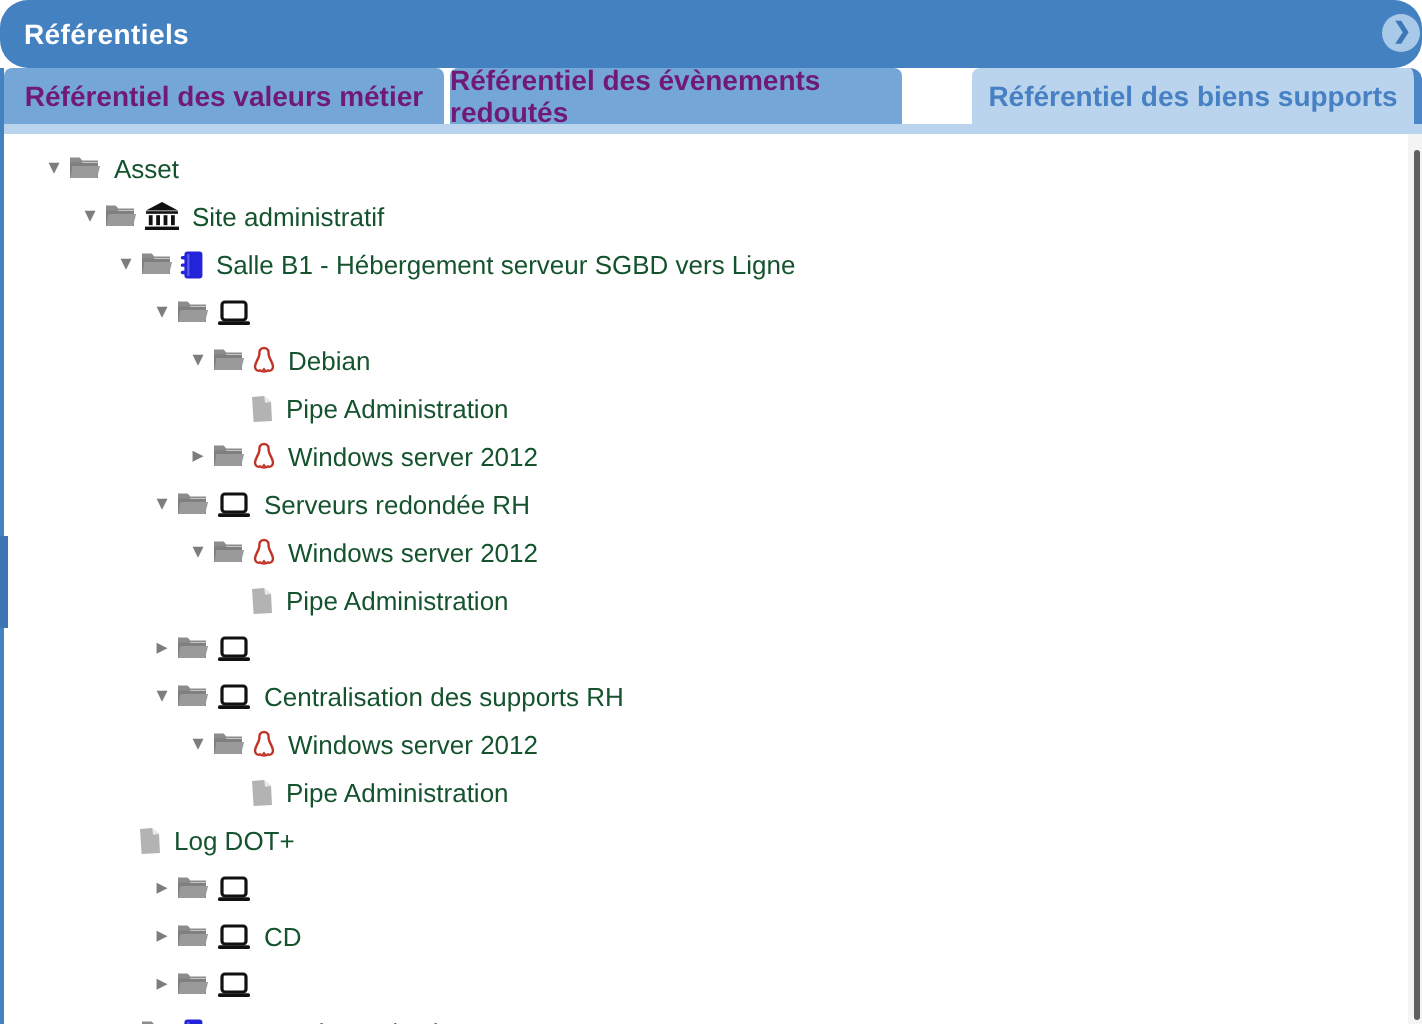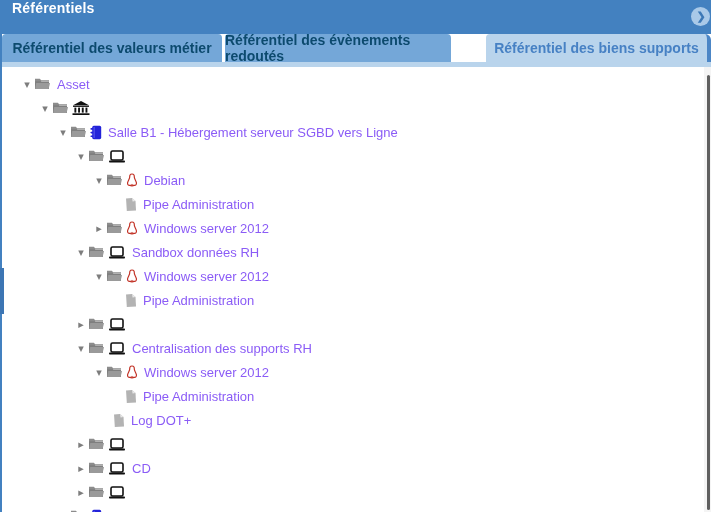--- a/index.html
+++ b/index.html
@@ -5,21 +5,21 @@
   * { margin:0; padding:0; box-sizing:border-box; }
   html,body { background:#e9e9e9; }
   body { font-family:"Liberation Sans", sans-serif; }
   .panel {
     position:relative; width:711px; height:512px;
     background:#ffffff; overflow:hidden;
   }
   
   .header {
     position:absolute; left:0; top:0; width:711px; height:34px;
-    background:#4381c0; display:flex; align-items:flex-start;
+    background:#4381c0; display:flex; align-items:center;border-radius:14px;
   }
   .header-title {
     color:#ffffff; font-size:14px; font-weight:bold; padding-left:12px;
     letter-spacing:.2px;
   }
   .collapse-btn {
     position:absolute; right:1px; top:7px; width:19px; height:19px;
     background:#a9c9e8; border-radius:50%;
     display:flex; align-items:center; justify-content:center;
     cursor:pointer;
@@ -31,21 +31,21 @@
   
   .tabbar {
     position:absolute; left:0; top:34px; width:711px; height:28px;
     background:#ffffff;
   }
   .tab {
     position:absolute; top:0; height:28px;
     display:flex; align-items:center; justify-content:center;
     font-size:14px; font-weight:bold; cursor:pointer;
     border-radius:4px 4px 0 0;
-    background:#74a7d8; color:#0c4a6e;
+    background:#74a7d8; color:#701a75;
   }
   .tab.t0 { left:2px;   width:220px; }
   .tab.t1 { left:225px; width:226px; }
   .tab.t2 { left:486px; width:225px;
     background:#b9d4ec; color:#4781c4;
     border-right:4px solid #4c86c6; border-radius:4px 6px 0 0;
   }
   .tab-strip {
     position:absolute; left:0; top:62px; width:711px; height:5px;
     background:#b9d4ec;
@@ -58,21 +58,21 @@
   .tree-row {
     height:24px; display:flex; align-items:center; cursor:pointer;
     white-space:nowrap;
   }
   .expander {
     width:14px; flex:0 0 14px; text-align:center;
     color:#7d7d7d; font-size:11px; line-height:24px; cursor:pointer;
   }
   .node-icon { flex:0 0 auto; display:flex; align-items:center; margin-right:3px; }
   .node-icon svg { display:block; }
-  .tree-label { font-size:13px; color:#8b5cf6; padding-left:3px; }
+  .tree-label { font-size:13px; color:#14532d; padding-left:3px; }
   
   .left-edge-line {
     position:absolute; left:0; top:34px; bottom:0; width:2px;
     background:#4381c0;
   }
   .left-edge-thumb {
     position:absolute; left:0; top:268px; width:4px; height:46px;
     background:#3d76b4; cursor:ew-resize;
   }
   .right-scrollbar {
@@ -134,20 +134,21 @@
           <svg width="18" height="15" viewBox="0 0 18 15">
             <path d="M9 0 L17 4.2 L1 4.2 Z" fill="#111111"></path>
             <rect x="1" y="4.6" width="16" height="1.3" fill="#111111"></rect>
             <rect x="2.4" y="6.6" width="1.9" height="5" fill="#111111"></rect>
             <rect x="6.1" y="6.6" width="1.9" height="5" fill="#111111"></rect>
             <rect x="9.8" y="6.6" width="1.9" height="5" fill="#111111"></rect>
             <rect x="13.5" y="6.6" width="1.9" height="5" fill="#111111"></rect>
             <rect x="0.5" y="12.3" width="17" height="1.7" fill="#111111"></rect>
           </svg>
         </span>
+        <span class="tree-label">Site administratif</span>
     </div>
       <div class="tree-row" style="padding-left: 54px;">
       <span class="expander">▾</span>
       <span class="node-icon">
           <svg width="17" height="14" viewBox="0 0 17 14">
             <path d="M1 3.5 L1 12 L15 12 L15 4.5 L7.5 4.5 L6 3.5 Z" fill="#7f7f7f"></path>
             <path d="M1 1.8 L5.8 1.8 L7.2 3.2 L15 3.2 L15 4.2 L1 4.2 Z" fill="#8c8c8c"></path>
             <path d="M2.2 6 L16 6 L14.6 12 L1.2 12 Z" fill="#9a9a9a"></path>
           </svg>
         </span>
@@ -230,21 +231,21 @@
             <path d="M1 1.8 L5.8 1.8 L7.2 3.2 L15 3.2 L15 4.2 L1 4.2 Z" fill="#8c8c8c"></path>
             <path d="M2.2 6 L16 6 L14.6 12 L1.2 12 Z" fill="#9a9a9a"></path>
           </svg>
         </span>
         <span class="node-icon">
           <svg width="18" height="13" viewBox="0 0 18 13">
             <rect x="3" y="1" width="12" height="9" rx="1.5" fill="#ffffff" stroke="#111111" stroke-width="1.6"></rect>
             <rect x="1" y="10.6" width="16" height="1.9" rx="0.8" fill="#111111"></rect>
           </svg>
         </span>
-        <span class="tree-label">Sandbox données RH</span>
+        <span class="tree-label">Serveurs redondée RH</span>
     </div>
       <div class="tree-row" style="padding-left: 90px;">
       <span class="expander">▾</span>
       <span class="node-icon">
           <svg width="17" height="14" viewBox="0 0 17 14">
             <path d="M1 3.5 L1 12 L15 12 L15 4.5 L7.5 4.5 L6 3.5 Z" fill="#7f7f7f"></path>
             <path d="M1 1.8 L5.8 1.8 L7.2 3.2 L15 3.2 L15 4.2 L1 4.2 Z" fill="#8c8c8c"></path>
             <path d="M2.2 6 L16 6 L14.6 12 L1.2 12 Z" fill="#9a9a9a"></path>
           </svg>
         </span>
@@ -319,21 +320,21 @@
       <div class="tree-row" style="padding-left: 108px;">
       <span class="expander"></span>
       <span class="node-icon">
           <svg width="13" height="15" viewBox="0 0 13 15">
             <path d="M2 1.5 L8 1 L11.5 4 L12 13.5 L2.8 14 Z" fill="#b3b3b3"></path>
             <path d="M8 1 L8.6 4.4 L11.5 4 Z" fill="#e8e8e8"></path>
           </svg>
         </span>
         <span class="tree-label">Pipe Administration</span>
     </div>
-      <div class="tree-row" style="padding-left: 96px;">
+      <div class="tree-row" style="padding-left: 52px;">
       <span class="expander"></span>
       <span class="node-icon">
           <svg width="13" height="15" viewBox="0 0 13 15">
             <path d="M2 1.5 L8 1 L11.5 4 L12 13.5 L2.8 14 Z" fill="#b3b3b3"></path>
             <path d="M8 1 L8.6 4.4 L11.5 4 Z" fill="#e8e8e8"></path>
           </svg>
         </span>
         <span class="tree-label">Log DOT+</span>
     </div>
       <div class="tree-row" style="padding-left: 72px;">

